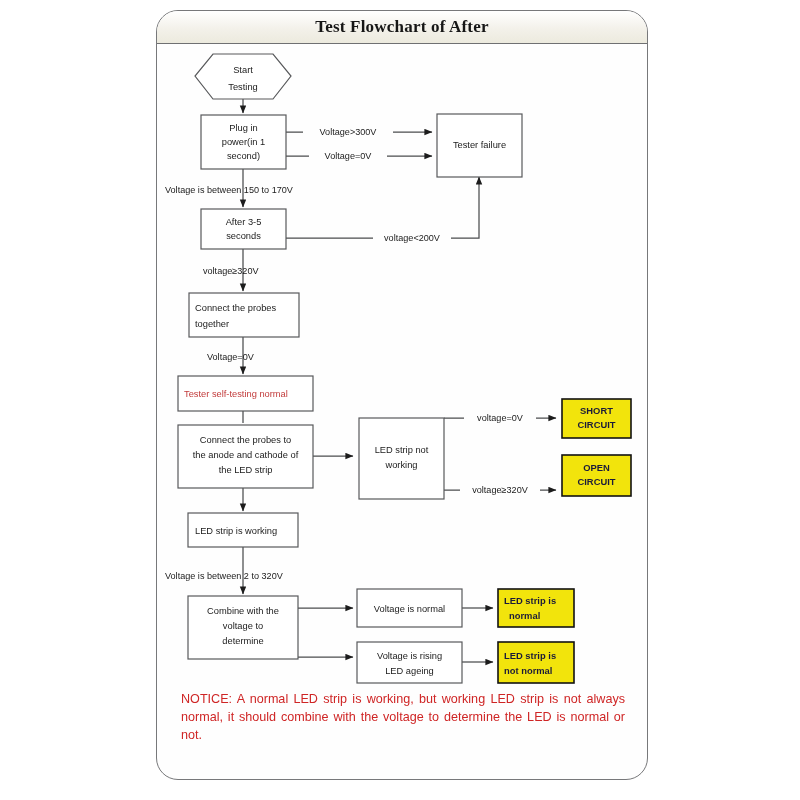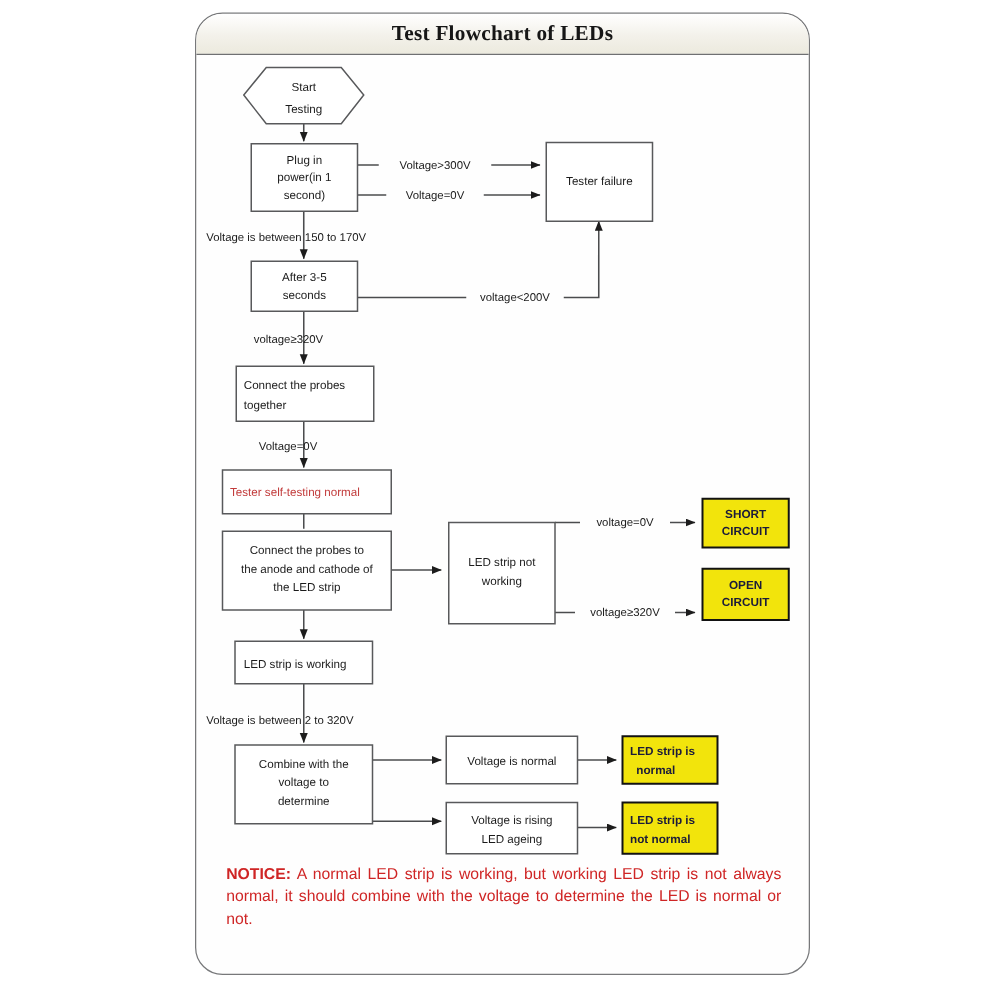--- a/index.html
+++ b/index.html
@@ -80,31 +80,31 @@
     position: absolute;
     left: 24px;
     top: 680px;
     width: 444px;
     font-size: 12.6px;
     line-height: 1.42;
     color: #cf2525;
     text-align: justify;
     font-family: "Liberation Sans", sans-serif;
   }
-  .notice b { font-weight: bold; }
+  .notice b { font-weight: normal; }
 </style>
 </head>
 <body>
 
 <div id="stage">
 
   <div class="card">
 
     <div class="card-header">
-      <div class="card-title">Test Flowchart of LEDs</div>
+      <div class="card-title">Test Flowchart of After</div>
     </div>
 
     <svg class="flow" width="492" height="770" viewBox="0 0 492 770">
 
       <defs>
         <marker id="ah" markerWidth="9" markerHeight="9" refX="7.6" refY="3.2" orient="auto" markerUnits="userSpaceOnUse">
           <path d="M0,0 L8,3.2 L0,6.4 z" fill="#1c1c1c"></path>
         </marker>
       </defs>
 

